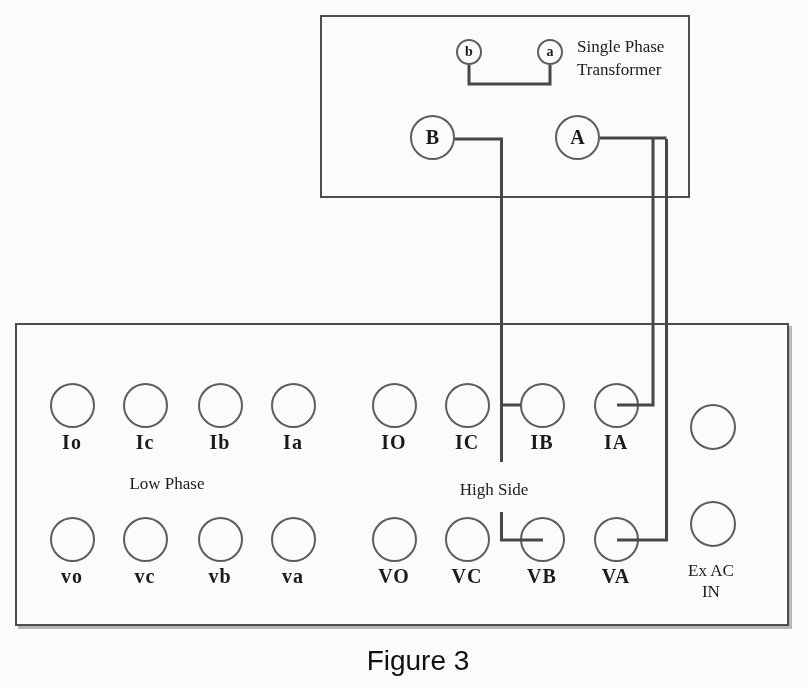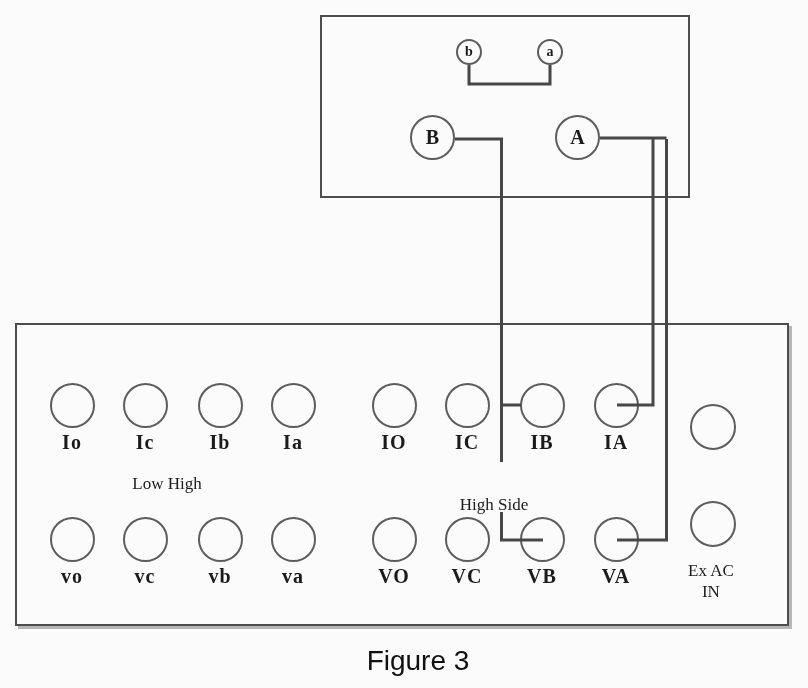--- a/index.html
+++ b/index.html
@@ -71,20 +71,21 @@
     font:28px "Liberation Sans", sans-serif;
     color:#111;
   }
 </style>
 </head>
 <body>
 
 <div class="canvas">
 
   <div class="transformer-box">
+    <div class="tr-label">Single Phase Transformer</div>
 
     <div class="circle small-term" style="left:134px;top:22px">
       <span>b</span>
     </div>
     <div class="circle small-term" style="left:215px;top:22px">
       <span>a</span>
     </div>
     <div class="circle big-term" style="left:88px;top:98px">
       <span>B</span>
     </div>
@@ -161,22 +162,22 @@
       <div class="term-label">VA</div>
     </div>
 
     <div class="circle" style="position:absolute;left:673px;top:79px;width:46px;height:46px"></div>
     <div class="circle" style="position:absolute;left:673px;top:176px;width:46px;height:46px"></div>
     <div class="exac-label" style="left:671px;top:235px">
       <div>Ex AC</div>
       <div>IN</div>
     </div>
 
-    <div class="side-label" style="left:150px;top:159px">Low High</div>
-    <div class="side-label" style="left:477px;top:180px">High Side</div>
+    <div class="side-label" style="left:150px;top:159px">Low Phase</div>
+    <div class="side-label" style="left:477px;top:165px">High Side</div>
   </div>
 
   <svg class="wires" viewBox="0 0 808 688">
 
     <polyline points="469,65 469,84 550,84 550,65"></polyline>
 
     <polyline points="455,139 501.5,139 501.5,462"></polyline>
     <polyline points="500,405 521,405"></polyline>
     <polyline points="501.5,512 501.5,540 543,540"></polyline>
 

